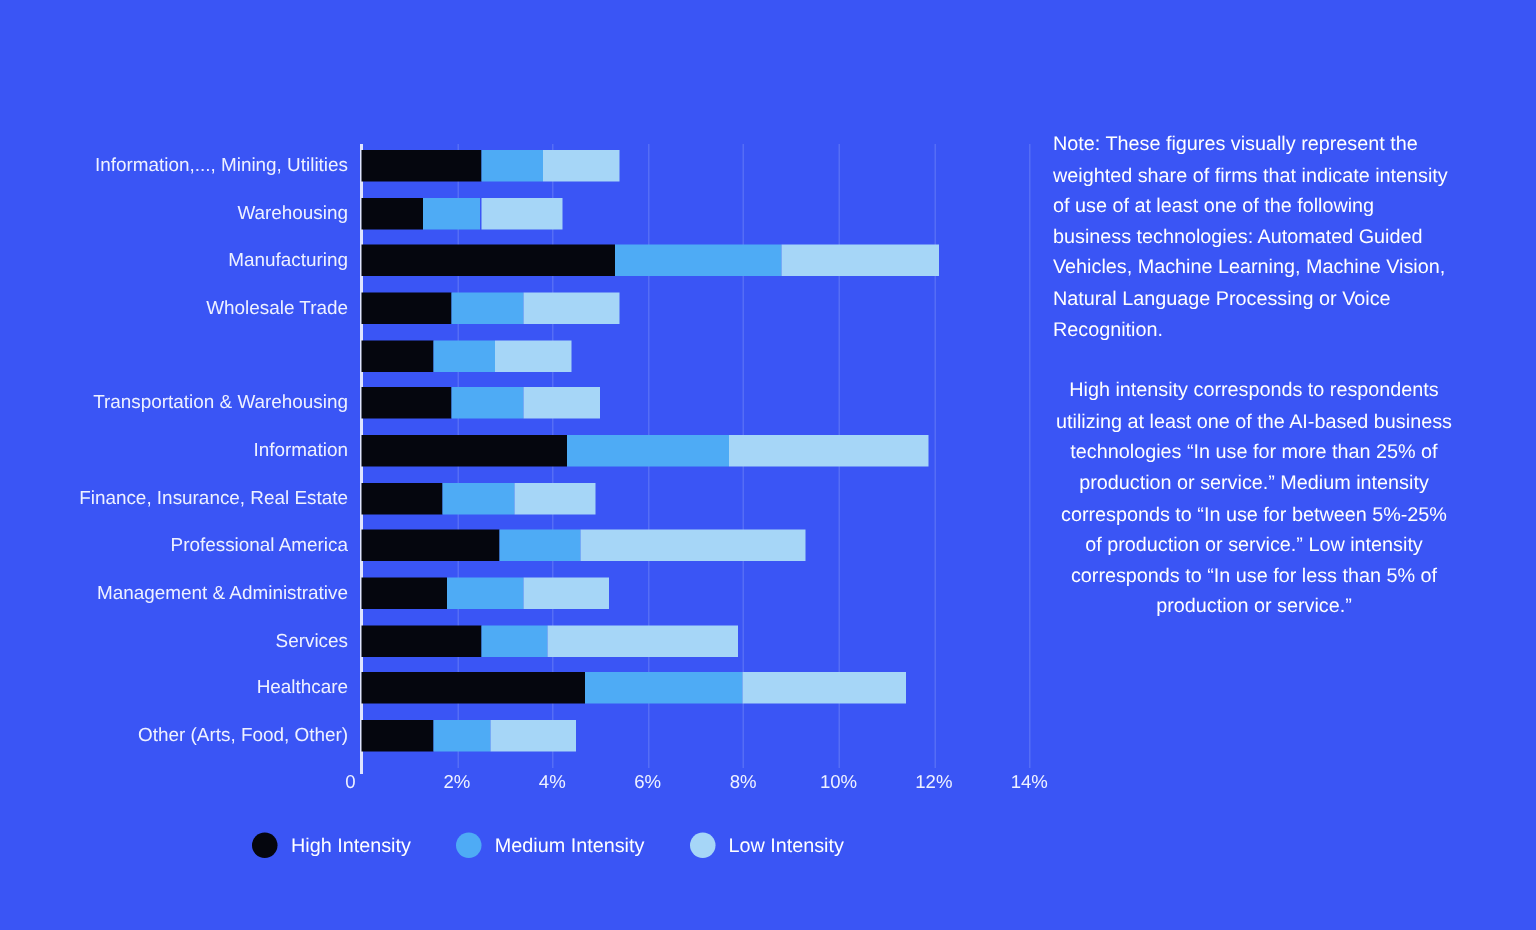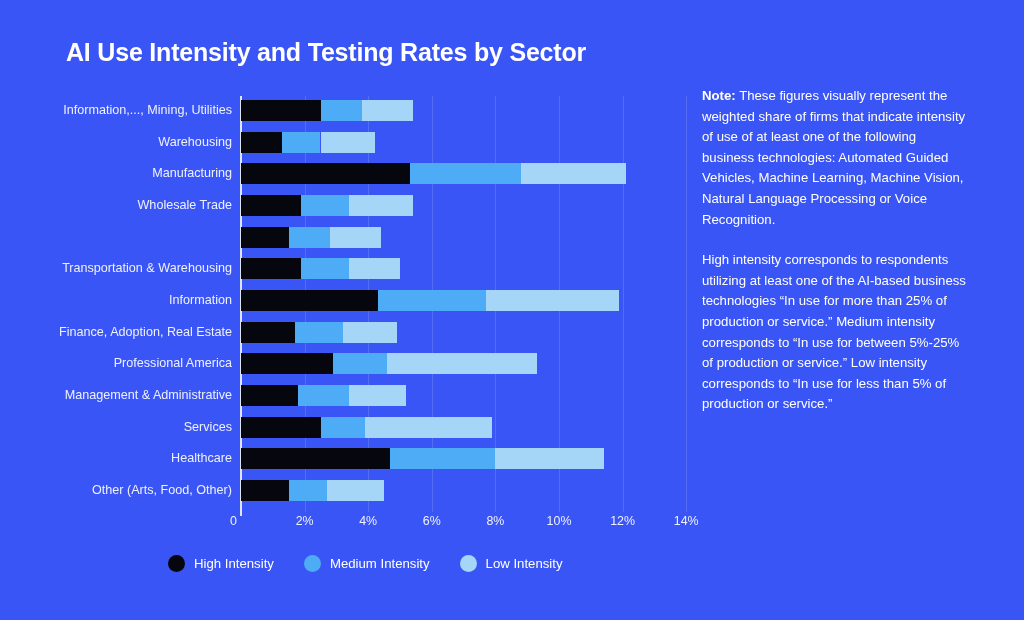--- a/index.html
+++ b/index.html
@@ -130,46 +130,45 @@
   #notes {
     position: absolute;
     left: 702px; top: 86px;
     width: 268px;
   }
   .note-p {
     font-size: 13.2px;
     line-height: 20.6px;
     color: #ffffff;
   }
-  .note-p b { font-weight: bold; }
-  #note-p2 { margin-top: 20px; }
+  .note-p b { font-weight: normal; }
+  #note-p2 { margin-top: 20px; text-align: center; }
   #note-source {
     margin-top: 22px;
     font-size: 11.6px;
     line-height: 16px;
     font-style: italic;
     color: #e8ecff;
   }
 </style>
 </head>
 <body>
 
 <div id="root">
 
-  <div id="chart-title">AI Use Intensity and Testing Rates by Sector</div>
 
   <div id="plot-wrap">
     <div id="ylabels">
         <div class="ylabel" style="top: 8px;">Information,..., Mining, Utilities</div>
         <div class="ylabel" style="top: 39.65px;">Warehousing</div>
         <div class="ylabel" style="top: 102.95px;">Wholesale Trade</div>
         <div class="ylabel" style="top: 71.3px;">Manufacturing</div>
         <div class="ylabel" style="top: 166.25px;">Transportation &amp; Warehousing</div>
         <div class="ylabel" style="top: 197.9px;">Information</div>
-        <div class="ylabel" style="top: 229.55px;">Finance, Adoption, Real Estate</div>
+        <div class="ylabel" style="top: 229.55px;">Finance, Insurance, Real Estate</div>
         <div class="ylabel" style="top: 261.2px;">Professional America</div>
         <div class="ylabel" style="top: 292.85px;">Management &amp; Administrative</div>
         <div class="ylabel" style="top: 324.5px;">Services</div>
         <div class="ylabel" style="top: 356.15px;">Healthcare</div>
         <div class="ylabel" style="top: 387.8px;">Other (Arts, Food, Other)</div>
       </div>
     <div id="grid">
         <div class="gridline" style="left: 63.6px;"></div>
         <div class="gridline" style="left: 127.2px;"></div>
         <div class="gridline" style="left: 190.8px;"></div>

